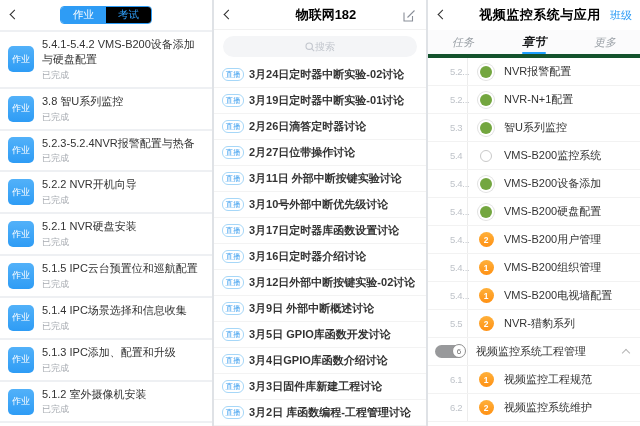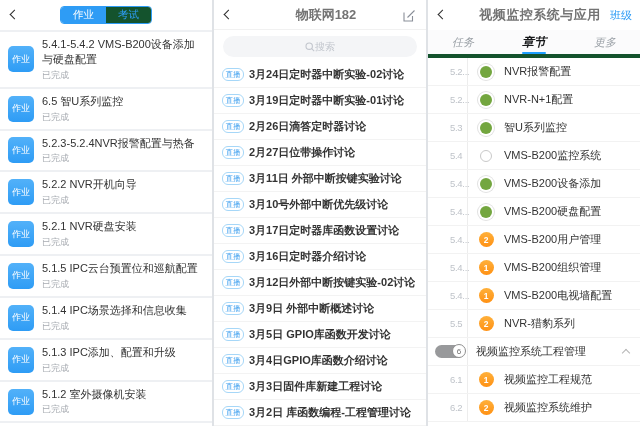--- a/index.html
+++ b/index.html
@@ -8,26 +8,26 @@
     background:#dfe2e6;
     font-family:"Liberation Sans","DejaVu Sans",sans-serif;
     color:#333;
   }
   .app { display:flex; width:640px; height:426px; gap:2px; }
   .panel { width:212px; height:426px; background:#fff; overflow:hidden; position:relative; flex:none; }
 
   
   .hdr { height:30px; background:#fff; display:flex; align-items:center; justify-content:center; position:relative; flex:none; }
   .chev-left { width:7px; height:7px; border-left:1.5px solid #2c2c2c; border-bottom:1.5px solid #2c2c2c; transform:rotate(45deg); position:absolute; left:11px; top:11px; cursor:pointer; }
-  .hdr-title { font-size:13px; font-weight:700; color:#737373;padding-left:12px; }
+  .hdr-title { font-size:13px; font-weight:700; color:#000000;padding-left:12px; }
 
   
   .p1 { background:#eef0f3; display:flex; flex-direction:column; }
   .seg { display:flex; border:1px solid #2e9cf5; border-radius:4px; overflow:hidden; height:18px; }
-  .seg .s { width:45px; font-size:10.5px; display:flex; align-items:center; justify-content:center; color:#2e9cf5; background:#14532d; cursor:pointer; }
+  .seg .s { width:45px; font-size:10.5px; display:flex; align-items:center; justify-content:center; color:#2e9cf5; background:#000000; cursor:pointer; }
   .seg .s.active { background:#2e9cf5; color:#fff; }
   .cards { display:flex; flex-direction:column; gap:2px; padding-top:2px; }
   .card { background:#fff; display:flex; align-items:center; padding:5px 8px; }
   .badge-hw { width:26px; height:26px; border-radius:5px; background:linear-gradient(180deg,#52b1f9,#2e9cf5); color:#fff; font-size:9px; display:flex; align-items:center; justify-content:center; margin-right:8px; flex:none; }
   .card .tx { min-width:0; }
   .card .t { font-size:11px; font-weight:500; color:#333; line-height:1.35; }
   .card .st { font-size:9px; color:#a8acb2; margin-top:2px; }
 
   
   .p2 .hdr { border-bottom:1px solid #f1f1f1; }
@@ -77,21 +77,21 @@
       <div class="card">
         <div class="badge-hw">作业</div>
         <div class="tx">
             <div class="t">5.4.1-5.4.2 VMS-B200设备添加与硬盘配置</div>
           <div class="st">已完成</div>
           </div>
       </div>
       <div class="card">
         <div class="badge-hw">作业</div>
         <div class="tx">
-            <div class="t">6.5 智U系列监控</div>
+            <div class="t">3.8 智U系列监控</div>
           <div class="st">已完成</div>
           </div>
       </div>
       <div class="card">
         <div class="badge-hw">作业</div>
         <div class="tx">
             <div class="t">5.2.3-5.2.4NVR报警配置与热备</div>
           <div class="st">已完成</div>
           </div>
       </div>

